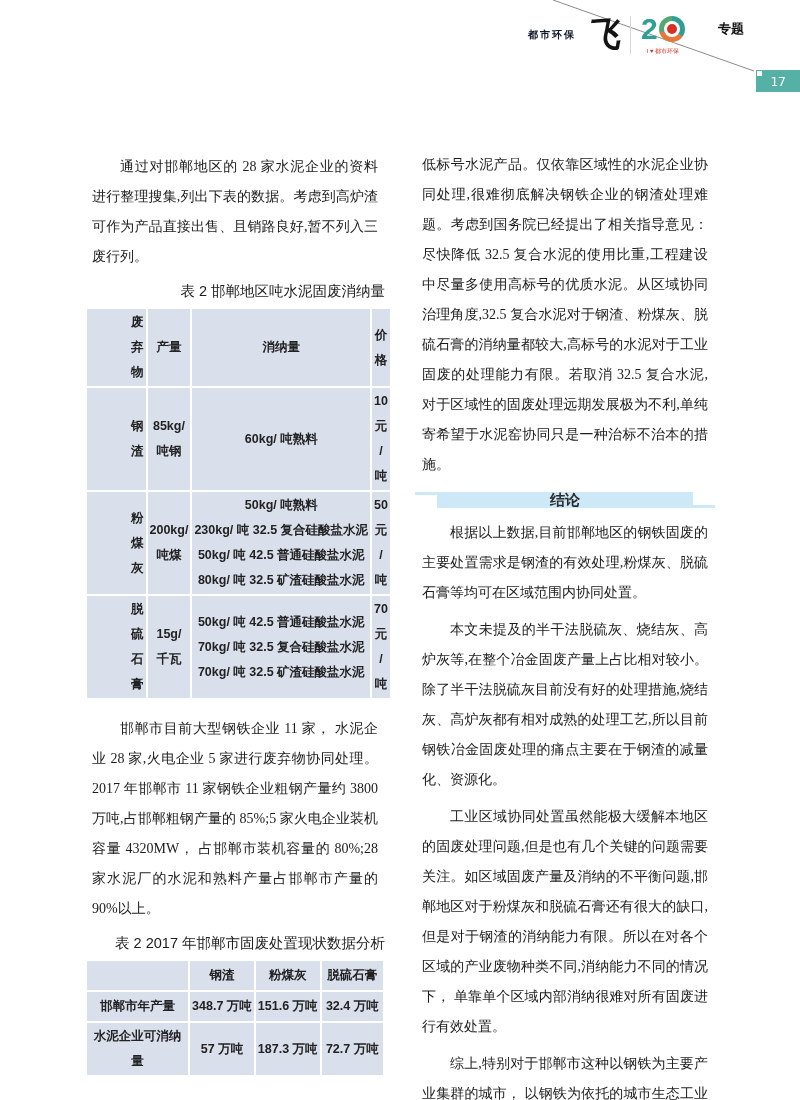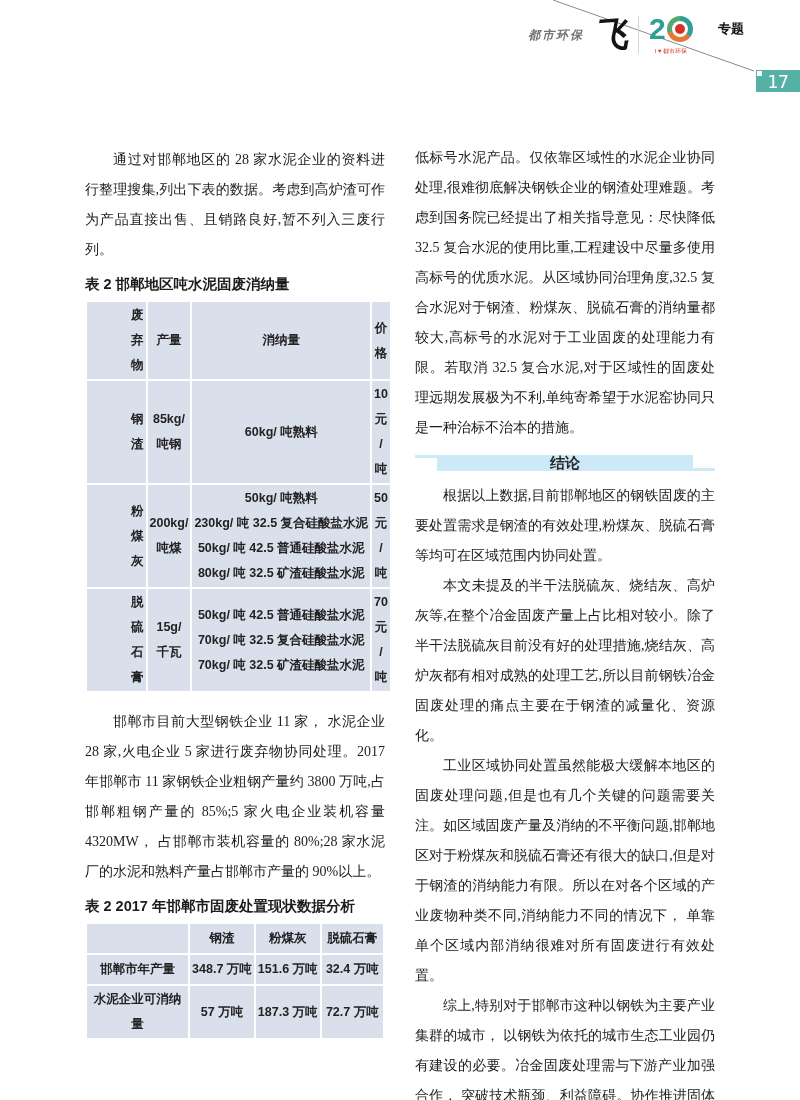--- a/index.html
+++ b/index.html
@@ -4,44 +4,44 @@
 <style>
   html,body{margin:0;padding:0;}
   body{
     width:800px;height:1100px;position:relative;background:#ffffff;
     font-family:"Liberation Serif","DejaVu Serif",serif;
     color:#1c1c1c;overflow:hidden;
   }
   
   .hdr-line-svg{position:absolute;left:0;top:0;width:800px;height:100px;pointer-events:none;}
   .brand{position:absolute;left:528px;top:14px;display:flex;align-items:center;gap:10px;}
-  .brand-name{font-family:"Liberation Sans","DejaVu Sans",sans-serif;font-size:12px;font-weight:bold;color:#737373;letter-spacing:2px;font-style:italic;}
+  .brand-name{font-family:"Liberation Sans","DejaVu Sans",sans-serif;font-size:10px;font-weight:bold;color:#0f172a;letter-spacing:2px;}
   .brand-calligraphy{font-size:34px;font-weight:bold;font-style:italic;color:#141414;line-height:1;transform:rotate(-4deg);}
   .brand-divider{width:1px;height:38px;background:#d5d5d5;}
   .anniv{display:flex;flex-direction:column;align-items:center;}
   .anniv-main{display:flex;align-items:center;}
   .anniv-num{font-family:"Liberation Sans","DejaVu Sans",sans-serif;font-size:30px;font-weight:bold;color:#2f9e94;line-height:1;}
   .anniv-ring{width:26px;height:26px;border-radius:50%;margin-left:1px;
     background:conic-gradient(#2f9e94 0 35%, #e2793b 35% 70%, #57a773 70% 100%);
     display:flex;align-items:center;justify-content:center;}
   .anniv-ring-inner{width:16px;height:16px;border-radius:50%;background:#ffffff;display:flex;align-items:center;justify-content:center;}
   .anniv-dot{width:10px;height:10px;border-radius:50%;background:#d93025;}
   .anniv-caption{font-family:"Liberation Sans","DejaVu Sans",sans-serif;font-size:6px;color:#d93025;margin-top:3px;white-space:nowrap;}
   .section-label{position:absolute;left:718px;top:20px;font-family:"Liberation Sans","DejaVu Sans",sans-serif;font-size:13px;font-weight:bold;color:#111;}
   .page-badge{position:absolute;left:756px;top:70px;width:44px;height:22px;background:#55b0a5;color:#fff;
-    font-family:"DejaVu Sans Mono","Liberation Mono",monospace;font-size:18px;display:flex;align-items:center;justify-content:center;}
+    font-family:"DejaVu Sans Mono","Liberation Mono",monospace;font-size:13px;display:flex;align-items:center;justify-content:center;}
   .page-badge-notch{position:absolute;left:1px;top:1px;width:5px;height:5px;background:#ffffff;}
   
   .col{position:absolute;top:145px;width:300px;font-size:14px;line-height:30px;text-align:justify;}
   .col-left{left:85px;}
   .col-right{left:415px;top:143px;}
-  .para{margin:0;text-indent:2em;}
+  .para{margin:7px;text-indent:2em;}
   .para.no-indent{text-indent:0;}
   
-  .tbl-caption{font-family:"Liberation Sans","DejaVu Sans",sans-serif;font-size:14.5px;font-weight:bold;text-align:left;
+  .tbl-caption{font-family:"Liberation Sans","DejaVu Sans",sans-serif;font-size:14.5px;font-weight:normal;text-align:right;
     margin:8px 0 5px 0;text-indent:0;line-height:22px;}
   table.datatbl{border-collapse:separate;border-spacing:2px;width:100%;
     font-family:"Liberation Sans","DejaVu Sans",sans-serif;font-size:12.5px;line-height:25px;}
   table.datatbl td,table.datatbl th{background:#dadfec;text-align:center;vertical-align:middle;padding:1px 2px;font-weight:bold;color:#222;}
   table.datatbl th{font-weight:bold;}
   .tbl1{margin-bottom:14px;}
   .tbl1 .c-waste{width:44px;padding-left:44px;}
   .tbl1 .c-prod{width:46px;}
   .tbl1 .c-cons{width:160px;margin-left:34px;}
   .tbl1 .c-price{width:34px;}

